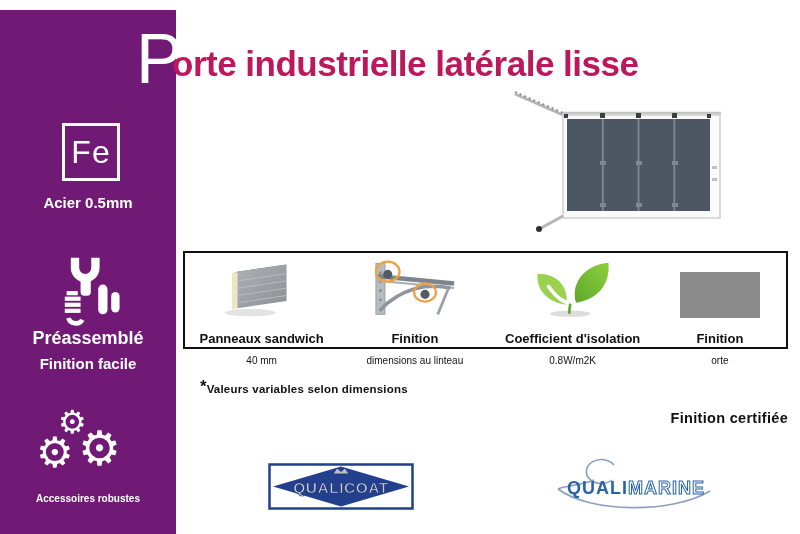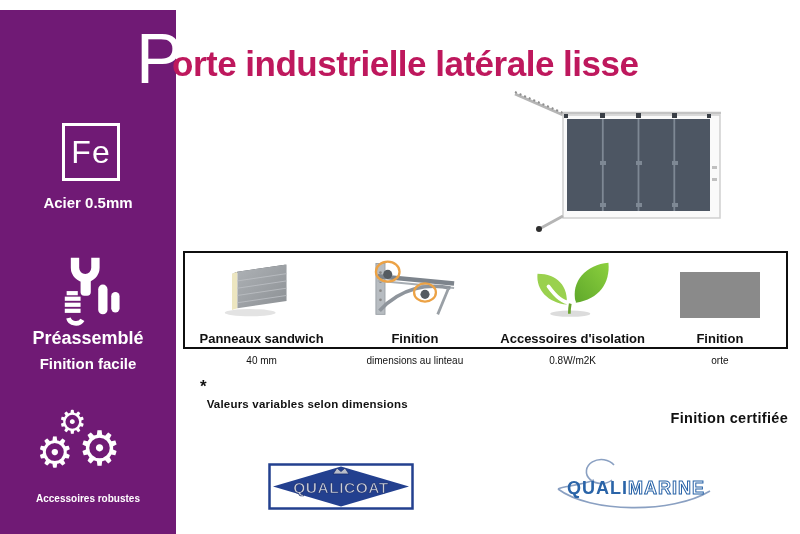--- a/index.html
+++ b/index.html
@@ -27,21 +27,21 @@
     border:2.5px solid #0f0f0f;background:#fff;display:grid;
     grid-template-columns:25.5% 25.5% 27% 22%;padding-top:5px;}
   .feat{text-align:center;}
   .icon-wrap{height:64px;display:flex;align-items:center;justify-content:center;overflow:visible;}
   .feat-title{font-size:13px;font-weight:700;color:#111;margin-top:9px;}
   .feat-sub{font-size:10px;font-weight:400;color:#111;margin-top:9px;}
   .swatch{width:80px;height:46px;background:#8a8a8a;margin-top:10px;}
   
   .footnote{left:200px;top:378px;display:flex;align-items:flex-start;color:#111;}
   .footnote .star{font-size:17px;font-weight:700;line-height:1;}
-  .footnote .txt{font-size:11.5px;font-weight:700;margin-top:20px;letter-spacing:.2px;}
+  .footnote .txt{font-size:11.5px;font-weight:700;margin-top:5px;letter-spacing:.2px;}
   .cert-heading{left:183px;top:410px;width:605px;text-align:right;
     font-size:14.5px;font-weight:700;color:#111;letter-spacing:.3px;}
   
   .logo-qualicoat{left:268px;top:463px;}
   .logo-qualimarine{left:550px;top:456px;}
 </style>
 </head>
 <body>
 
 <div class="abs sidebar">
@@ -161,21 +161,21 @@
               <stop offset="1" stop-color="#8CD03E"></stop>
           </linearGradient>
         </defs>
         <ellipse cx="52" cy="58" rx="22" ry="3.5" fill="#dcdcdc"></ellipse>
         <path d="M58,46 C52,22 70,4 94,2 C96,24 84,42 58,46 Z" fill="url(#lg)"></path>
         <path d="M48,48 C50,28 38,14 16,14 C14,32 28,46 48,48 Z" fill="#9AD14E"></path>
         <path d="M28,28 C38,42 48,48 56,45" stroke="#ffffff" stroke-width="4" fill="none" stroke-linecap="round"></path>
         <path d="M52,47 C51,52 51,55 51,58" stroke="#6aa32e" stroke-width="3" fill="none"></path>
       </svg>
     </div>
-    <div class="feat-title">Accessoires d'isolation</div>
+    <div class="feat-title">Coefficient d'isolation</div>
     <div class="feat-sub">0.8W/m2K</div>
   </div>
 
   <div class="feat">
     <div class="icon-wrap">
       <div class="swatch"></div>
     </div>
     <div class="feat-title">Finition</div>
     <div class="feat-sub">orte</div>
   </div>

